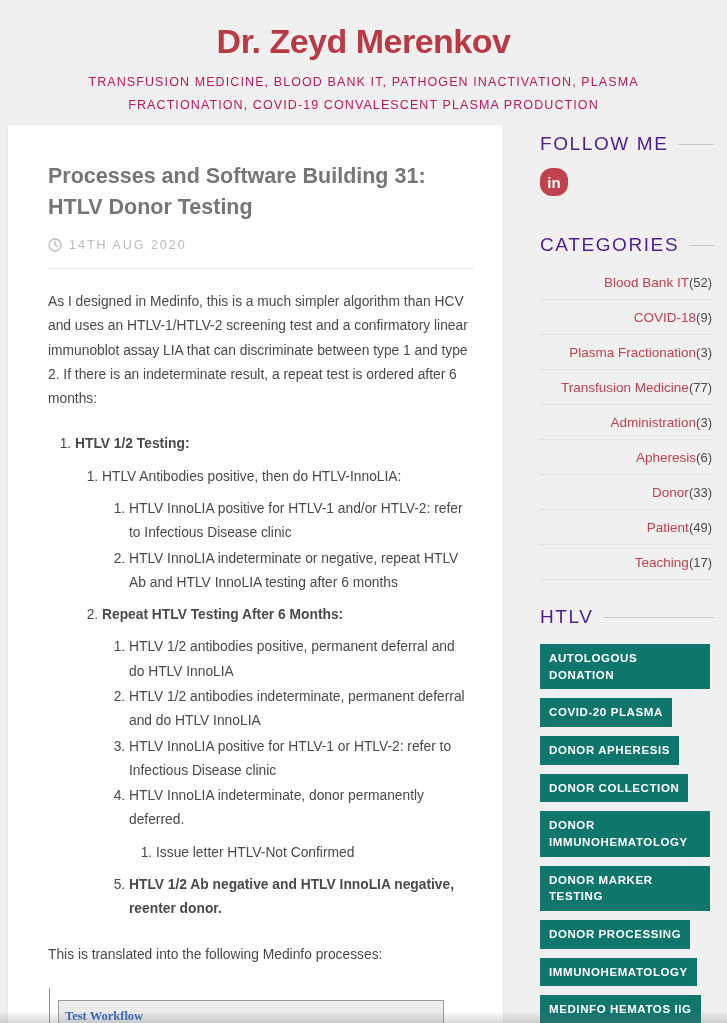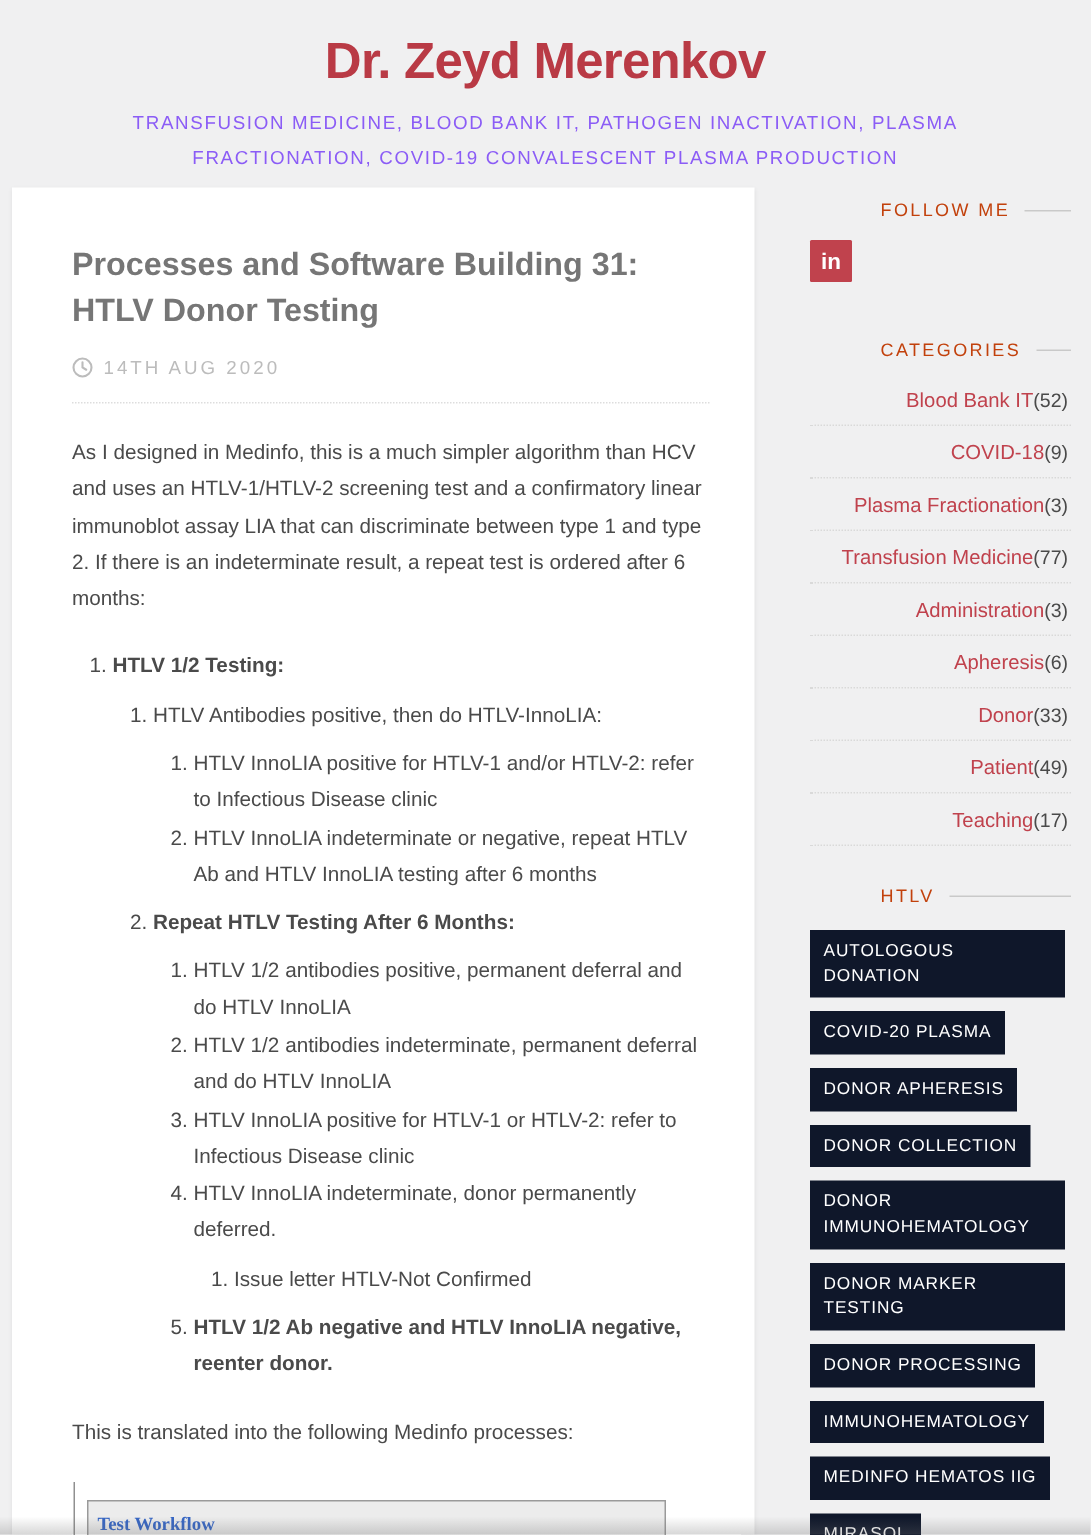--- a/index.html
+++ b/index.html
@@ -1,50 +1,50 @@
 <!DOCTYPE html>
 <html><head>
 <meta charset="utf-8">
 <style>
   html,body{margin:0;padding:0;width:727px;height:1023px;overflow:hidden;background:#f0f0f1;
     font-family:"Liberation Sans",sans-serif;}
   .site-header{text-align:center;padding-top:14px;}
   .site-title{font-size:34px;font-weight:bold;color:#b93a45;letter-spacing:-0.5px;margin:8px 0 10px 0;}
-  .site-tagline{font-size:12.5px;color:#8b5cf6;letter-spacing:1.1px;line-height:1.85;max-width:670px;margin:0 auto;text-transform:uppercase;}
+  .site-tagline{font-size:12.5px;color:#be185d;letter-spacing:1.1px;line-height:1.85;max-width:670px;margin:0 auto;text-transform:uppercase;}
   
   .card{position:absolute;left:8px;top:125px;width:495px;height:898px;background:#ffffff;
     box-shadow:0 1px 3px rgba(0,0,0,0.07);box-sizing:border-box;padding:36px 30px 0 40px;}
   .post-title{font-size:21.5px;font-weight:bold;color:#767676;line-height:1.42;margin:0 0 16px 0;max-width:400px;}
   .post-meta{display:flex;align-items:center;gap:7px;color:#bcbcbc;font-size:12.5px;letter-spacing:2px;
     padding-bottom:16px;border-bottom:1px dotted #ddd;}
   .post-body{font-size:13.8px;color:#4a4a4a;line-height:1.76;}
   .post-body p{margin:21px 0;}
   ol{margin:8px 0;padding-left:27px;}
   ol li{margin:1px 0;}
   .bold{font-weight:bold;}
   
   .diagram{position:relative;margin-top:16px;width:446px;height:345px;background:#fff;font-family:"Liberation Sans",sans-serif;}
   .diagram-left-edge{position:absolute;left:1px;top:0;bottom:0;width:0;border-left:1px solid #909090;}
   .flow-header{position:absolute;left:10px;top:12px;width:386px;height:44px;background:#ececec;border:1px solid #9a9a9a;box-sizing:border-box;}
   .fh-left{position:absolute;left:6px;top:4px;font-family:"Liberation Serif",serif;font-weight:bold;font-size:12.5px;color:#3565c4;}
   .fh-center{position:absolute;left:0;right:0;top:21px;text-align:center;font-family:"Liberation Serif",serif;font-weight:bold;font-size:14.5px;color:#3565c4;}
   .connectors{position:absolute;left:0;top:0;pointer-events:none;}
   
   .sidebar{position:absolute;left:540px;top:133px;width:174px;}
-  .side-heading{display:flex;align-items:center;gap:10px;font-size:12px;color:#c2410c;letter-spacing:1.6px;margin-left:47px;}
+  .side-heading{display:flex;align-items:center;gap:10px;font-size:19px;color:#4c1d95;letter-spacing:1.6px;}
   .side-heading::after{content:'';flex:1;border-top:1px solid #c9c9c9;}
-  .linkedin{width:28px;height:28px;background:#c0424d;border-radius:1px;margin-top:13px;
+  .linkedin{width:28px;height:28px;background:#c0424d;border-radius:12px;margin-top:13px;
     display:flex;align-items:center;justify-content:center;color:#fff;font-weight:bold;font-size:15px;cursor:pointer;}
   .cat-list{margin-top:9px;}
   .cat-row{display:flex;justify-content:flex-end;align-items:center;padding:9.5px 2px 9.5px 0;border-bottom:1px dotted #d9d9d9;}
   .cat-row.sub{padding-left:20px;}
   .cat-link{color:#c0424d;font-size:13.5px;cursor:pointer;}
   .cat-count{color:#4a4a4a;font-size:13px;}
   .tags-wrap{margin-top:16px;display:flex;flex-direction:column;align-items:flex-start;gap:9px;}
-  .tag{background:#0f172a;color:#fff;font-size:11.5px;font-weight:normal;letter-spacing:0.6px;
+  .tag{background:#0f766e;color:#fff;font-size:11.5px;font-weight:bold;letter-spacing:0.6px;
     padding:6px 9px;line-height:1.45;max-width:152px;cursor:pointer;}
   .bottom-fade{position:absolute;left:0;right:0;bottom:0;height:12px;
     background:linear-gradient(to bottom,rgba(120,120,120,0),rgba(110,110,110,0.28));z-index:50;}
   .clock-svg{flex:0 0 auto;}
 </style>
 </head>
 <body>
 
 <header class="site-header">
   <h1 class="site-title">Dr. Zeyd Merenkov</h1>

